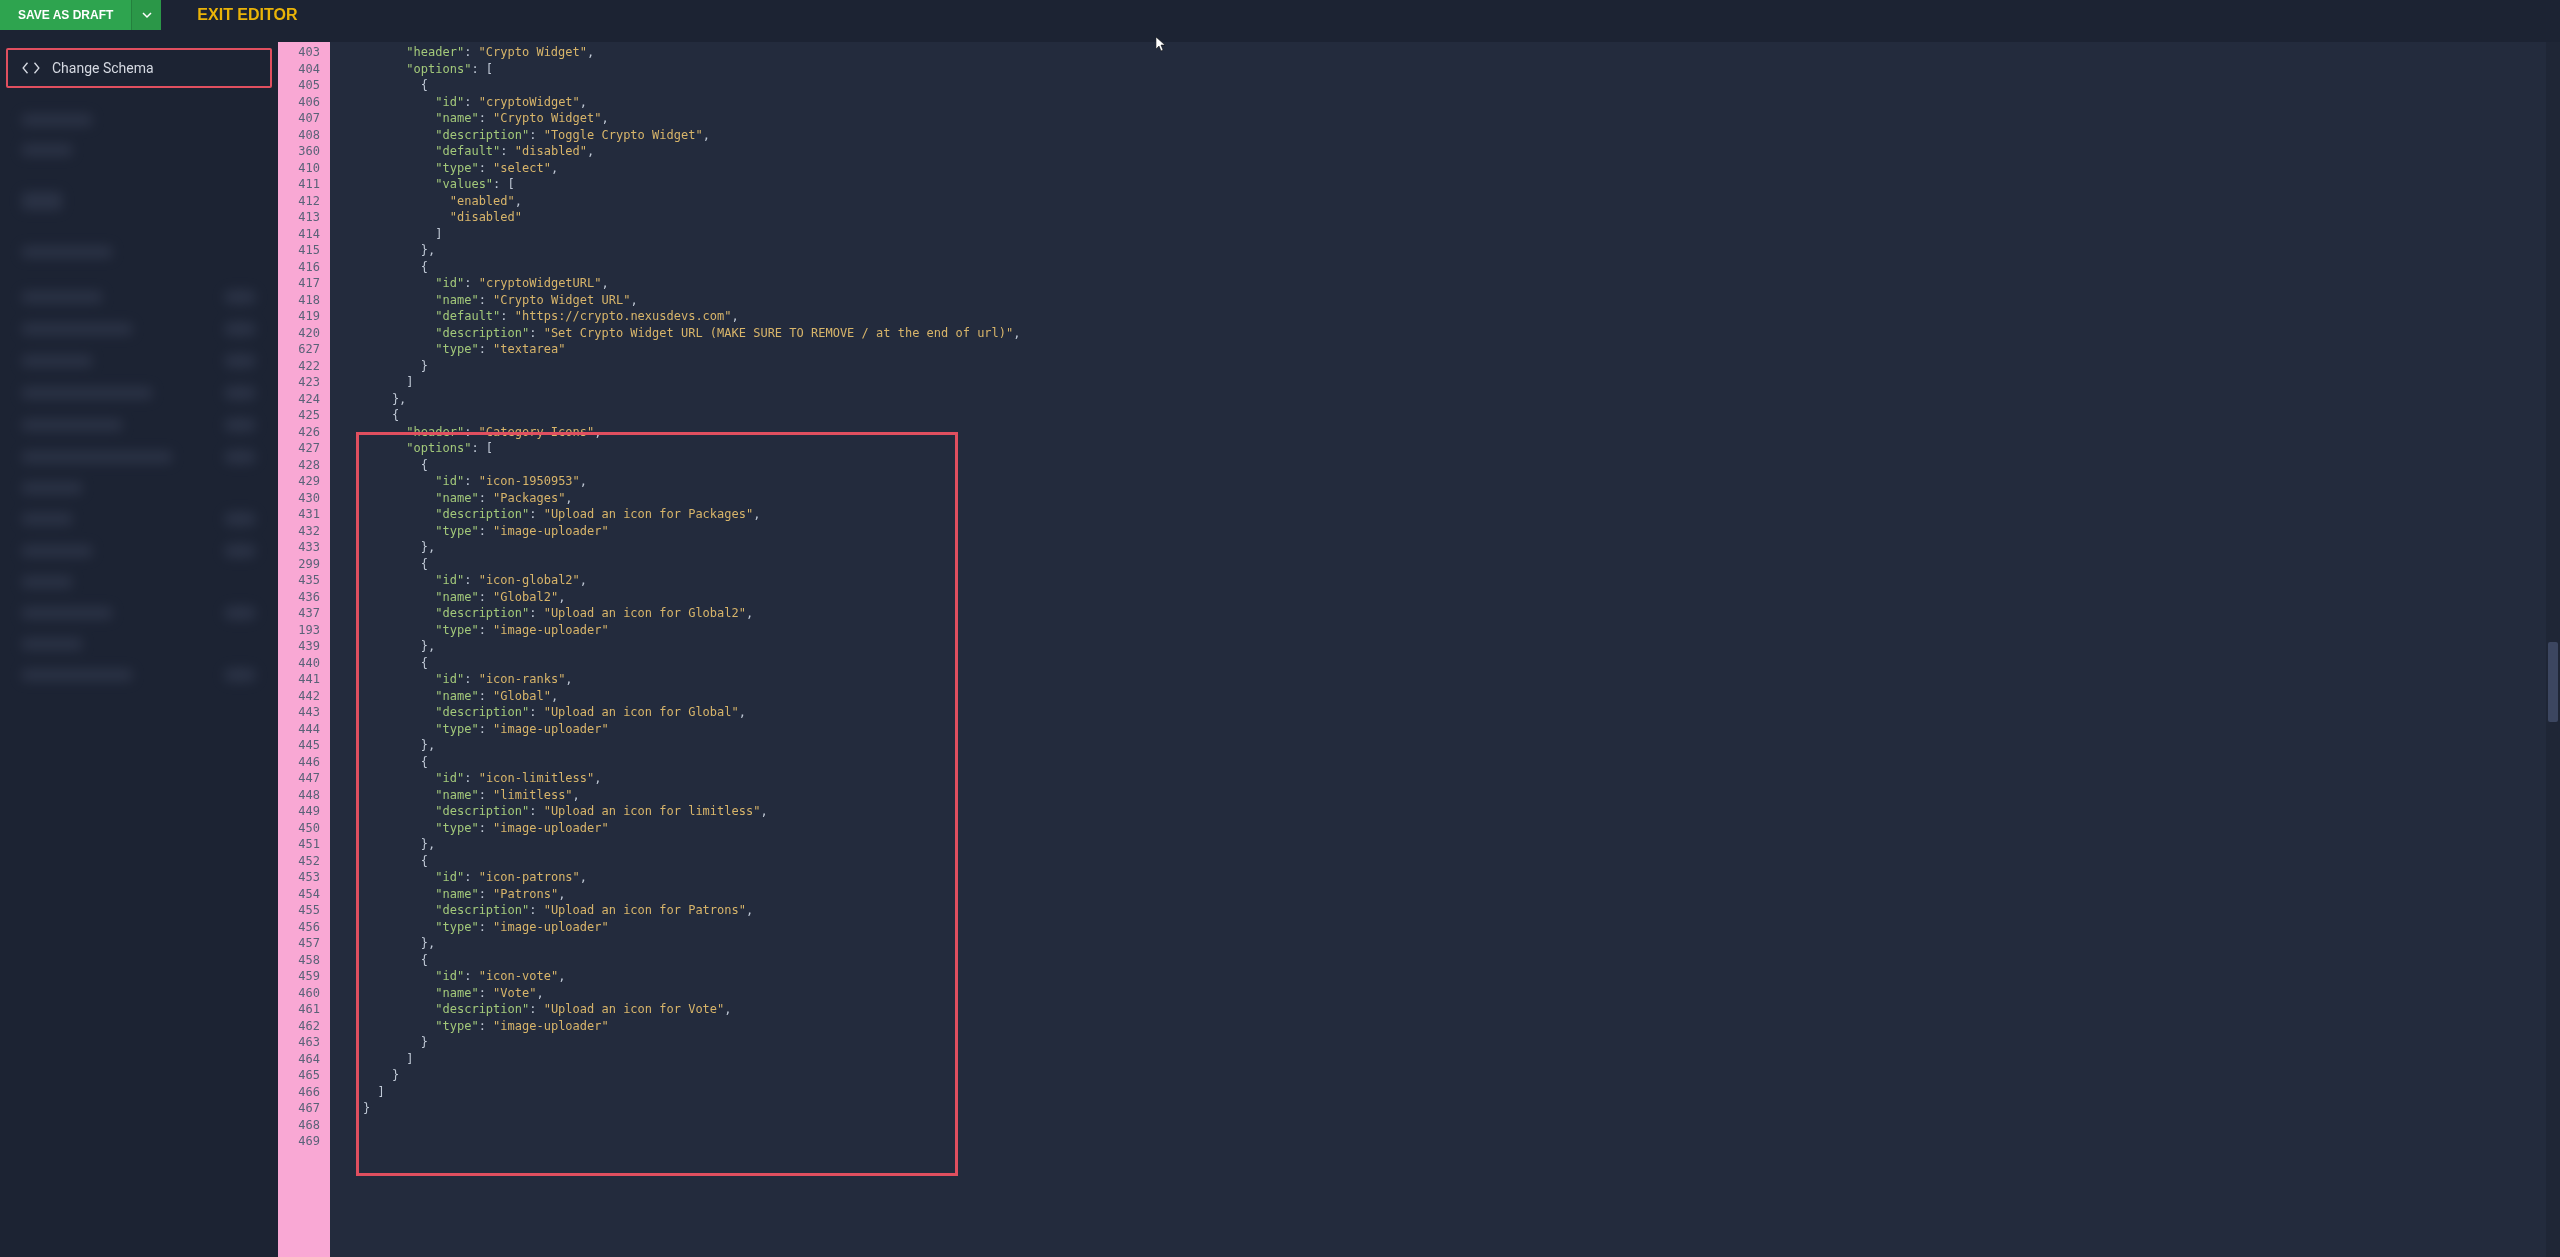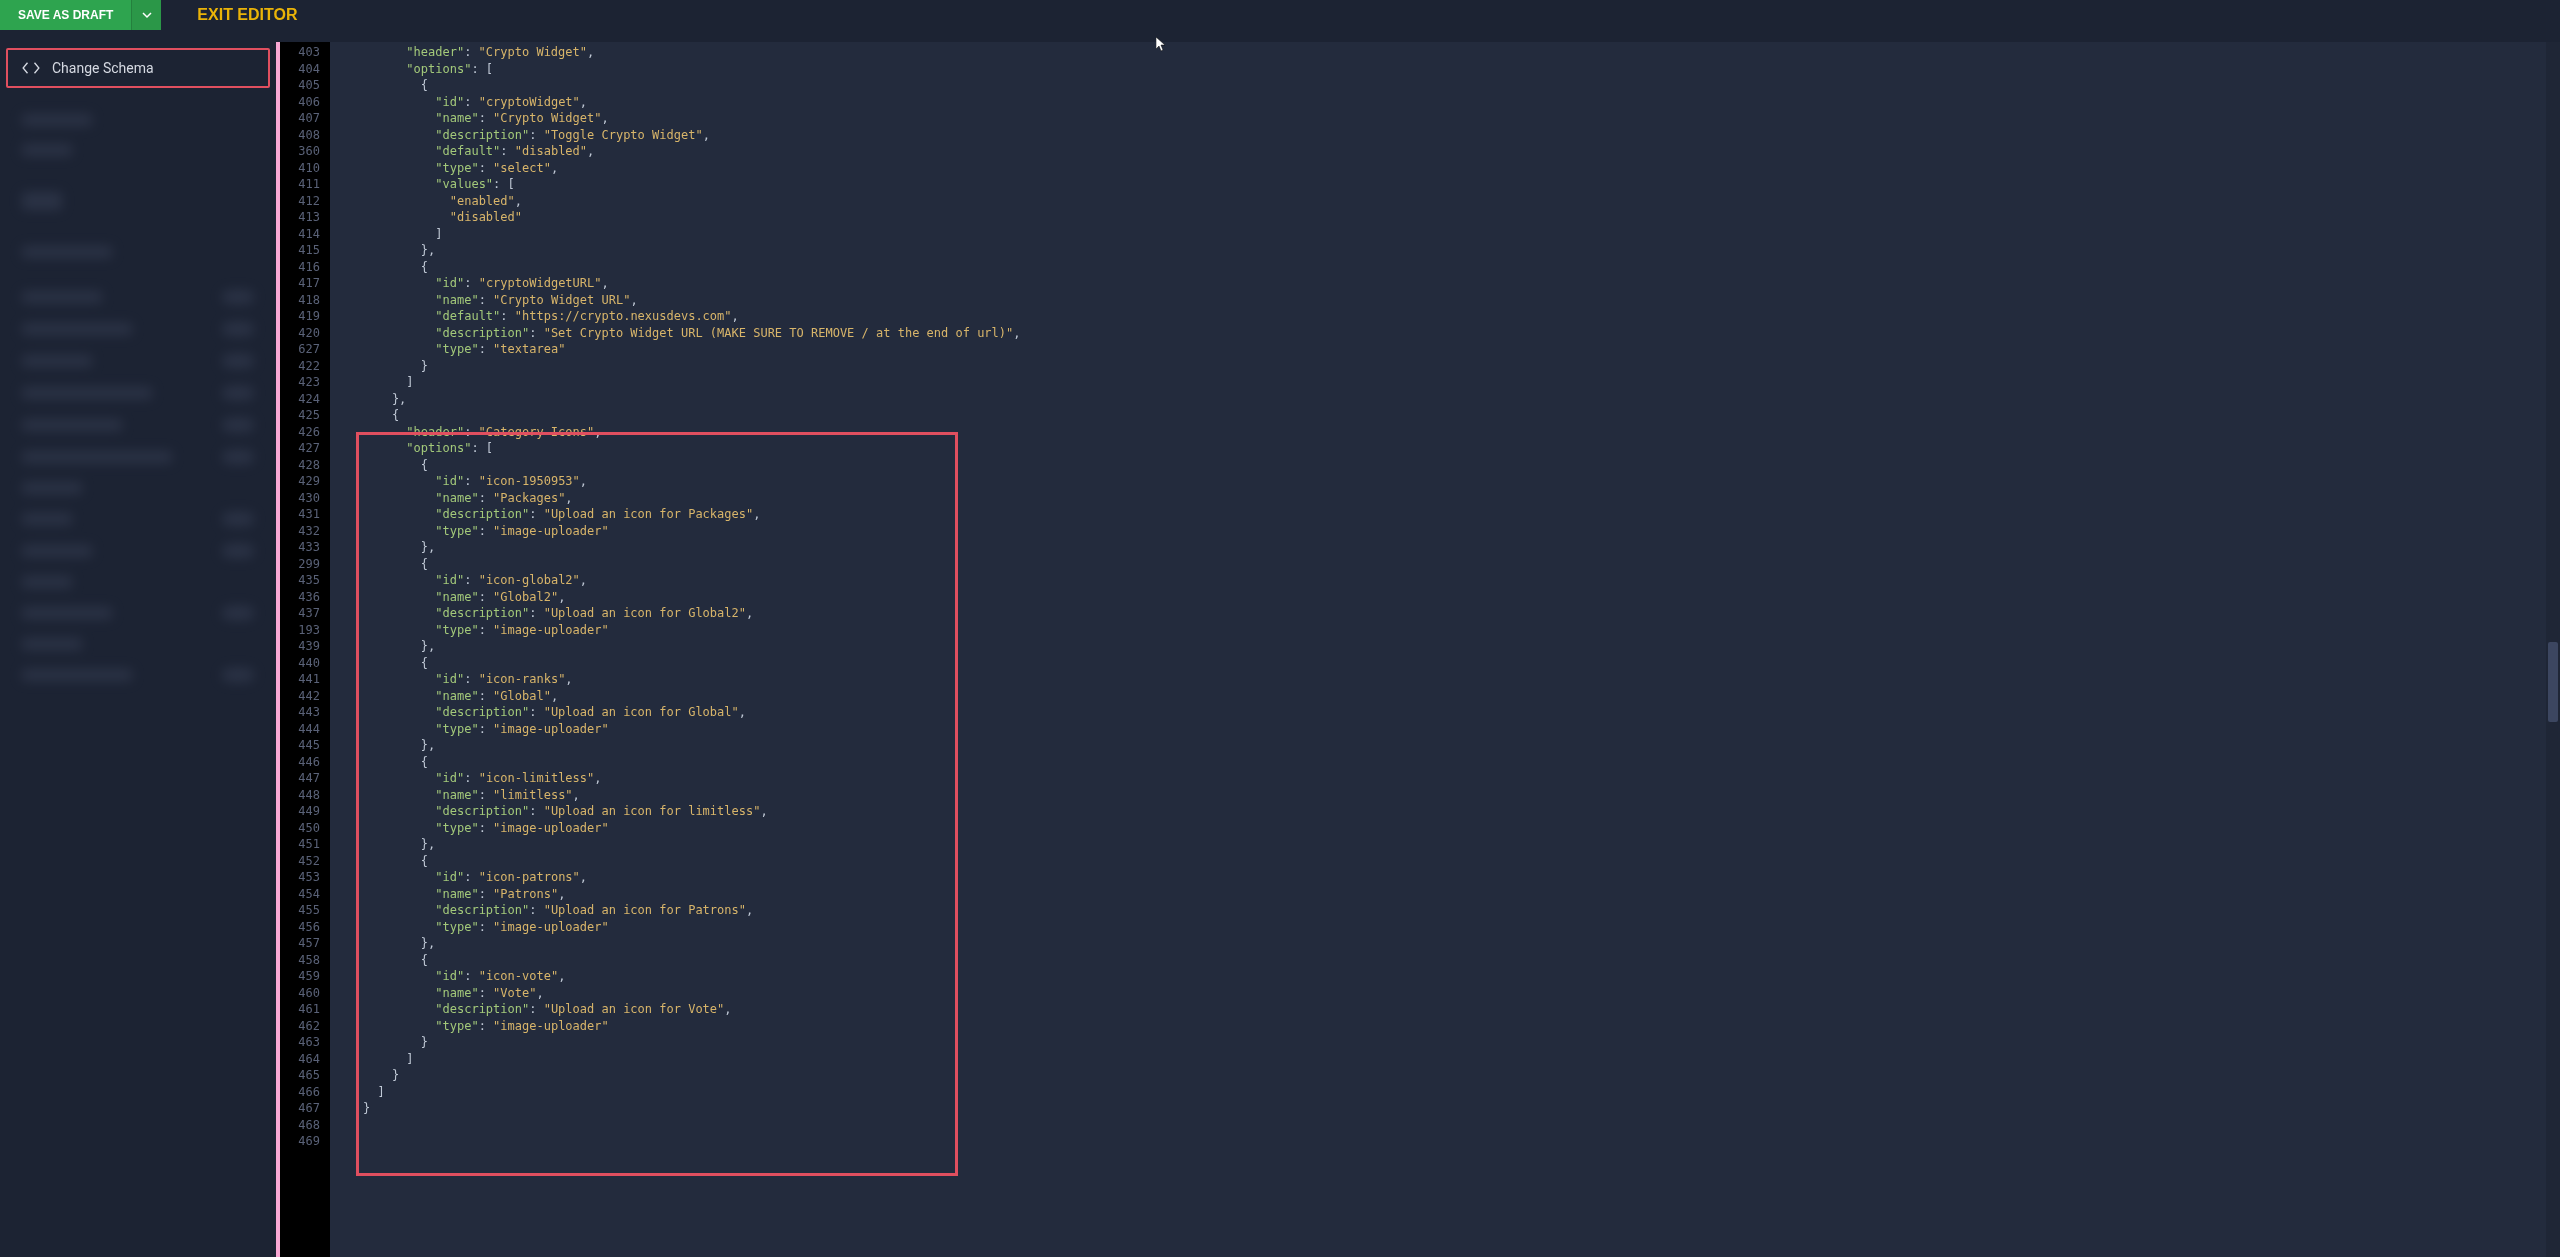--- a/index.html
+++ b/index.html
@@ -82,21 +82,21 @@
   height: 30px;
 }
 .chev { width: 10px; height: 10px; }
 .main {
   display: flex;
   height: calc(100% - 42px);
 }
 .sidebar {
   width: 280px;
   background: #1c2333;
-  border-right: 4px solid #f9a8d4;
+  border-right: 2px solid #f9a8d4;
   flex-shrink: 0;
   position: relative;
 }
 .sidebar-item {
   display: flex;
   align-items: center;
   gap: 12px;
   padding: 10px 14px;
   color: #d5d9e2;
   font-size: 14px;
@@ -135,21 +135,21 @@
 .editor-inner {
   position: absolute;
   inset: 0;
   display: flex;
   font-family: "Consolas", "Monaco", monospace;
   font-size: 12px;
   line-height: 16.5px;
 }
 .gutter {
   width: 50px;
-  background: #000000;
+  background: #f9a8d4;
   color: #5a6278;
   text-align: right;
   padding: 2px 10px 2px 0;
   user-select: none;
   flex-shrink: 0;
 }
 .code {
   flex: 1;
   padding: 2px 0 2px 4px;
   white-space: pre;

